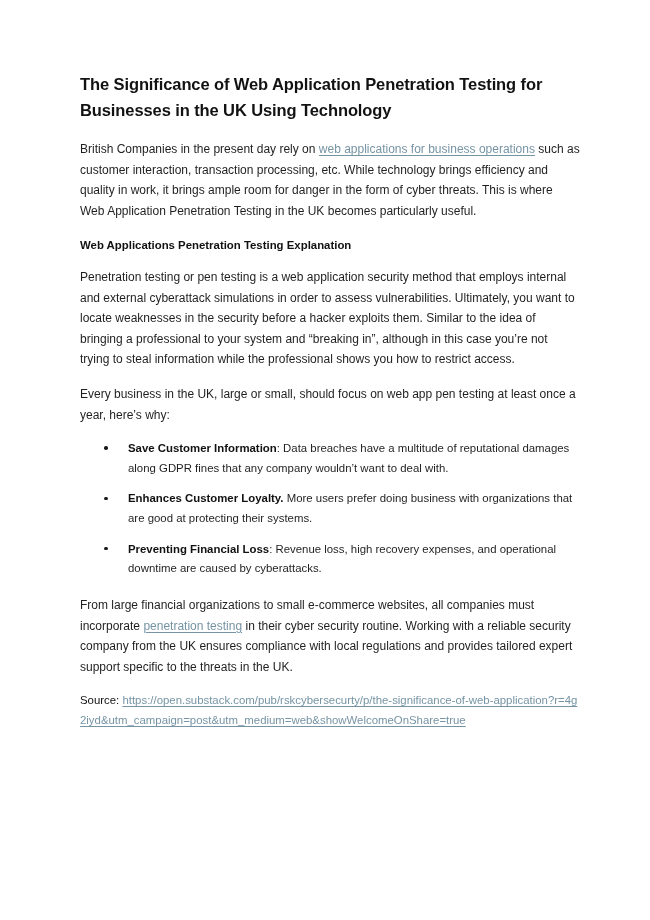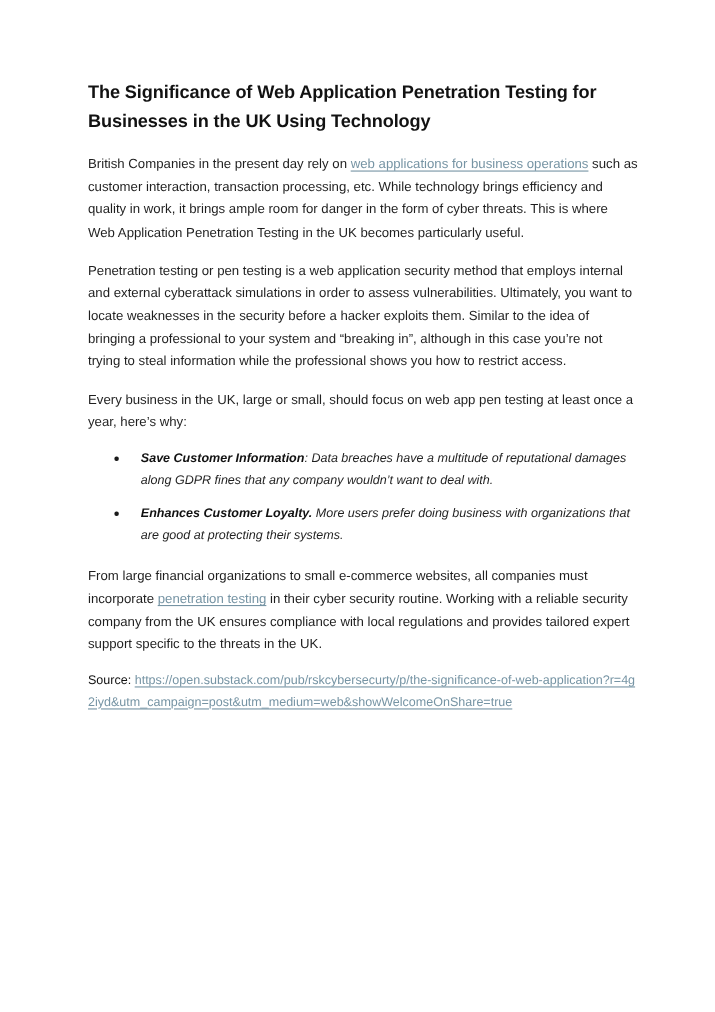--- a/index.html
+++ b/index.html
@@ -78,21 +78,20 @@
     height: 3.6px;
     background: #1a1a1a;
     border-radius: 50%;
   }
   .li-lead {
     font-weight: bold;
     color: #111111;
   }
   .list-block {
     margin-bottom: 16px;
-    font-style: italic;
   }
   .source-para {
     font-size: 11.4px;
     line-height: 1.72;
     color: #1f1f1f;
     margin: 0;
     max-width: 500px;
     word-break: break-word;
   }
   .source-label {
@@ -110,36 +109,41 @@
 </style>
 </head>
 <body>
 
 <div class="page">
 
   <h1 class="doc-title">The Significance of Web Application Penetration Testing for Businesses in the UK Using Technology</h1>
 
   <p class="body-para"><span>British Companies in the present day rely on </span><a class="inline-link" href="#">web applications for business operations</a><span> such as customer interaction, transaction processing, etc. While technology brings efficiency and quality in work, it brings ample room for danger in the form of cyber threats. This is where Web Application Penetration Testing in the UK becomes particularly useful.</span></p>
 
+  <h2 class="sub-head">Web Applications Penetration Testing Explanation</h2>
 
   <p class="body-para">Penetration testing or pen testing is a web application security method that employs internal and external cyberattack simulations in order to assess vulnerabilities. Ultimately, you want to locate weaknesses in the security before a hacker exploits them. Similar to the idea of bringing a professional to your system and “breaking in”, although in this case you’re not trying to steal information while the professional shows you how to restrict access.</p>
 
 
   <p class="body-para">Every business in the UK, large or small, should focus on web app pen testing at least once a year, here’s why:</p>
 
   <div class="list-block">
     <ul class="bullets">
       <li>
         <span class="bullet-dot"></span>
         <span class="li-lead">Save Customer Information</span><span>: Data breaches have a multitude of reputational damages along GDPR fines that any company wouldn’t want to deal with.</span>
       </li>
       <li>
         <span class="bullet-dot"></span>
         <span class="li-lead">Enhances Customer Loyalty.</span><span> More users prefer doing business with organizations that are good at protecting their systems.</span>
       </li>
+      <li>
+        <span class="bullet-dot"></span>
+        <span class="li-lead">Preventing Financial Loss</span><span>: Revenue loss, high recovery expenses, and operational downtime are caused by cyberattacks.</span>
+      </li>
     </ul>
   </div>
 
 
   <p class="body-para"><span>From large financial organizations to small e-commerce websites, all companies must incorporate </span><a class="inline-link" href="#">penetration testing</a><span> in their cyber security routine. Working with a reliable security company from the UK ensures compliance with local regulations and provides tailored expert support specific to the threats in the UK.</span></p>
 
   <p class="source-para"><span class="source-label">Source:</span><span> </span><a class="url-link" href="#">https://open.substack.com/pub/rskcybersecurty/p/the-significance-of-web-application?r=4g2iyd&amp;utm_campaign=post&amp;utm_medium=web&amp;showWelcomeOnShare=true</a></p>
 
 </div>
 

